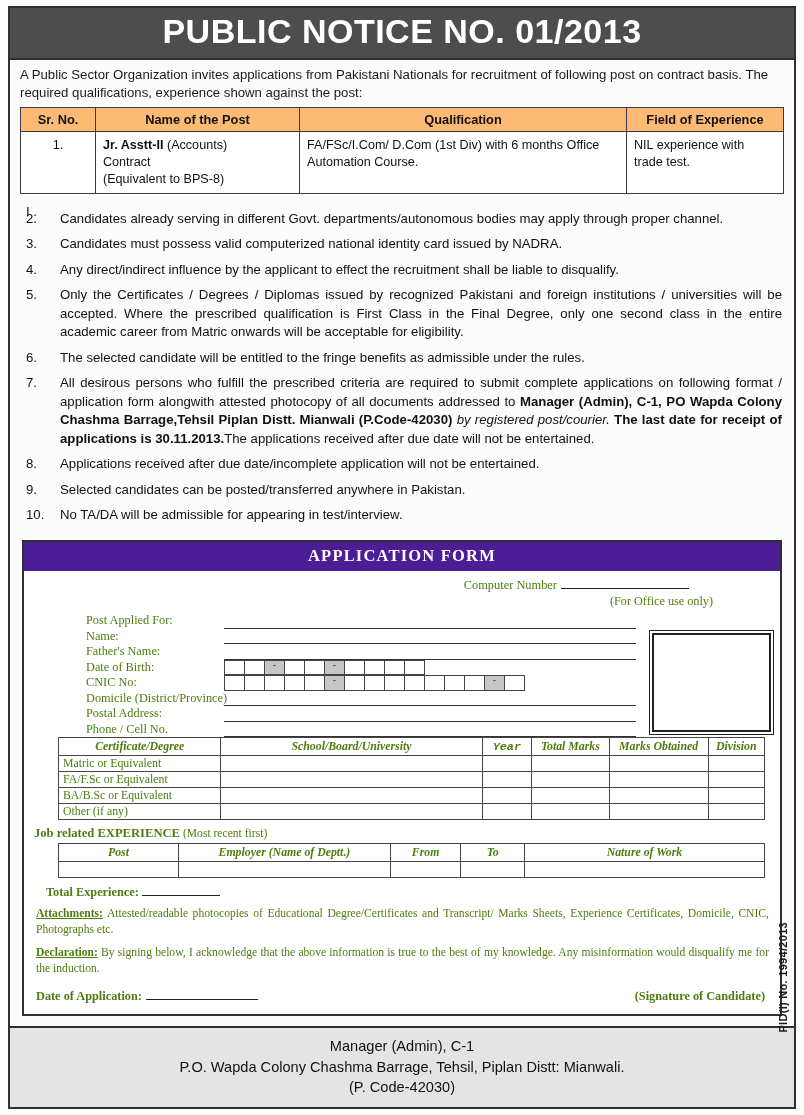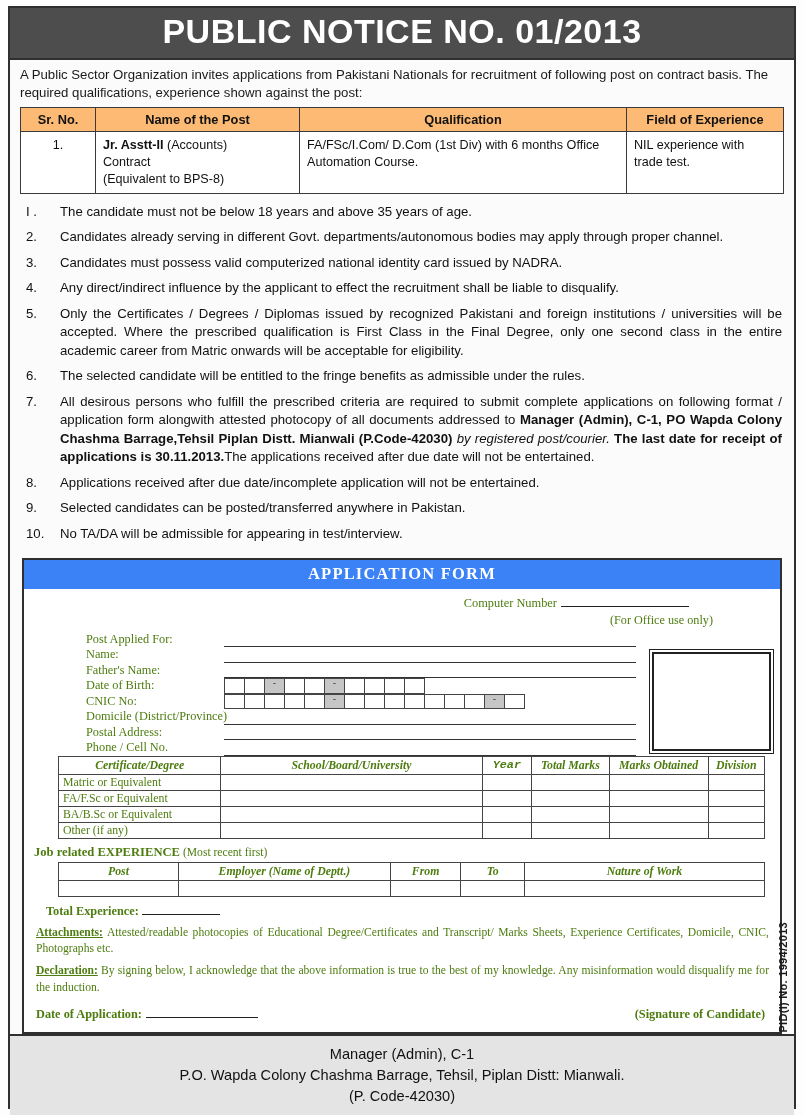--- a/index.html
+++ b/index.html
@@ -112,21 +112,21 @@
   .cond-text i { font-style: italic; }
 
   
   .form-wrap {
     margin: 8px 12px 0 12px;
     border: 2px solid #2f2f2f;
     background: #fff;
     position: relative;
   }
   .form-title {
-    background: #3b82f6;
+    background: #4c1d95;
     color: #fff;
     text-align: center;
     font-family: "Liberation Serif", serif;
     font-weight: bold;
     font-size: 16.5px;
     letter-spacing: 1.2px;
     padding: 4px 0 5px 0;
   }
   .form-body {
     padding: 6px 9px 8px 10px;
@@ -351,21 +351,21 @@
               <span>(Equivalent to BPS-8)</span>
             </td>
             <td>FA/FSc/I.Com/ D.Com (1st Div) with 6 months Office Automation Course.</td>
             <td>NIL experience with trade test.</td>
           </tr>
         </tbody>
       </table>
     </div>
 
     <ol class="conditions" id="conditions-list">
-        <li><span class="num">I .</span><span class="cond-text">The candidate must not be below 18 years and above 35 years of age.</span></li>
+        <li><span class="num">I .</span></li>
         <li><span class="num">2.</span><span class="cond-text">Candidates already serving in different Govt. departments/autonomous bodies may apply through proper channel.</span></li>
         <li><span class="num">3.</span><span class="cond-text">Candidates must possess valid computerized national identity card issued by NADRA.</span></li>
         <li><span class="num">4.</span><span class="cond-text">Any direct/indirect influence by the applicant to effect the recruitment shall be liable to disqualify.</span></li>
         <li><span class="num">5.</span><span class="cond-text">Only the Certificates / Degrees / Diplomas issued by recognized Pakistani and foreign institutions / universities will be accepted. Where the prescribed qualification is First Class in the Final Degree, only one second class in the entire academic career from Matric onwards will be acceptable for eligibility.</span></li>
         <li><span class="num">6.</span><span class="cond-text">The selected candidate will be entitled to the fringe benefits as admissible under the rules.</span></li>
         <li><span class="num">7.</span><span class="cond-text"><span>All desirous persons who fulfill the prescribed criteria are required to submit complete applications on following format / application form alongwith attested photocopy of all documents addressed to </span><b>Manager (Admin), C-1, PO Wapda Colony Chashma Barrage,Tehsil Piplan Distt. Mianwali (P.Code-42030) </b><i>by registered post/courier. </i><b>The last date for receipt of applications is 30.11.2013.</b><span>The applications received after due date will not be entertained.</span></span></li>
         <li><span class="num">8.</span><span class="cond-text">Applications received after due date/incomplete application will not be entertained.</span></li>
         <li><span class="num">9.</span><span class="cond-text">Selected candidates can be posted/transferred anywhere in Pakistan.</span></li>
         <li><span class="num">10.</span><span class="cond-text">No TA/DA will be admissible for appearing in test/interview.</span></li>
       </ol>

